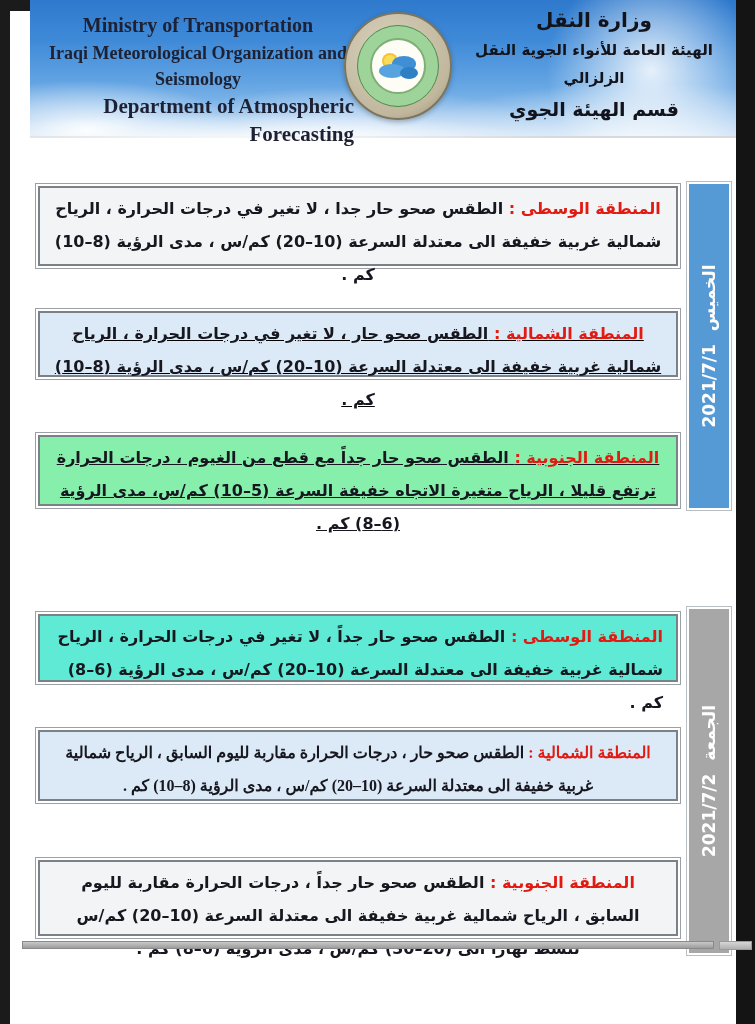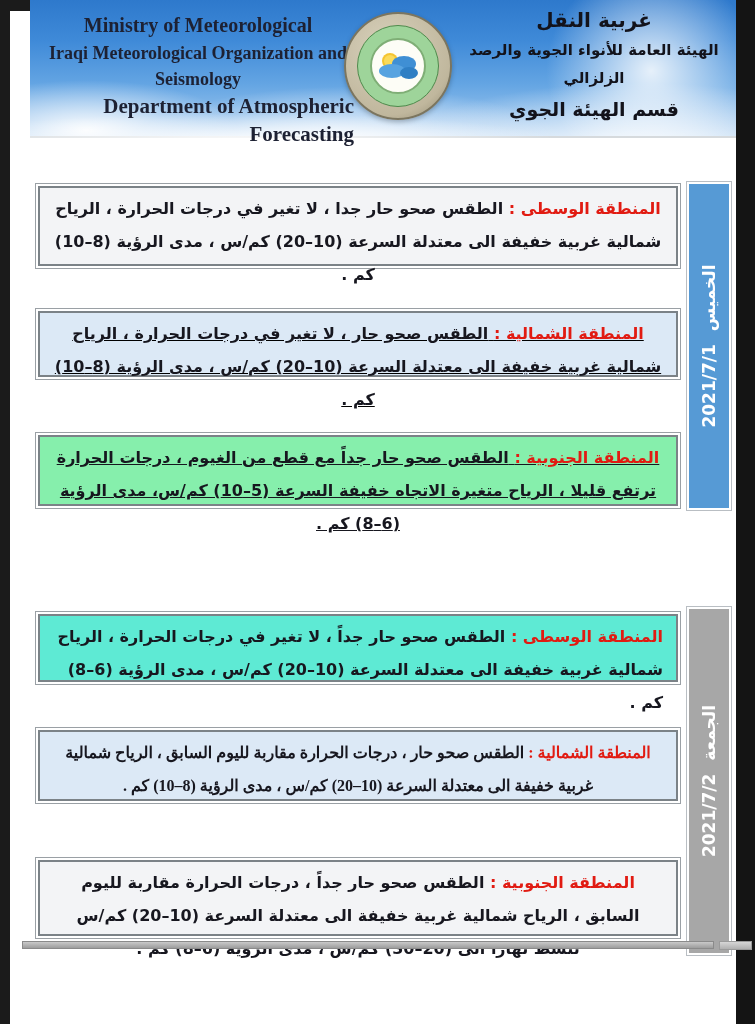--- a/index.html
+++ b/index.html
@@ -108,42 +108,42 @@
 <body>
 
 <div class="edge-left"></div>
 <div class="edge-right"></div>
 <div class="corner-tl"></div>
 
 <div class="header">
   <div class="cloud-band"></div>
 
   <div class="header-en">
-    <div class="en1">Ministry of Meteorological</div>
+    <div class="en1">Ministry of Transportation</div>
     <div class="en2">Iraqi Meteorological Organization and Seismology</div>
     <div class="en3">Department of Atmospheric Forecasting</div>
   </div>
 
   <div class="logo">
     <div class="logo-green">
       <div class="logo-inner">
         <svg width="44" height="30" viewBox="0 0 44 30">
           <circle cx="14" cy="10" r="8" fill="#f5c530"></circle>
           <circle cx="14" cy="10" r="6" fill="#fbdb5a"></circle>
           <ellipse cx="28" cy="13" rx="12" ry="8" fill="#3f8fd4"></ellipse>
           <ellipse cx="16" cy="20" rx="13" ry="7" fill="#57a3e0"></ellipse>
           <ellipse cx="33" cy="22" rx="9" ry="6" fill="#2f7fc4"></ellipse>
         </svg>
       </div>
     </div>
   </div>
 
   <div class="header-ar">
-    <div class="ar1">غربية النقل</div>
-    <div class="ar2">الهيئة العامة للأنواء الجوية والرصد الزلزالي</div>
+    <div class="ar1">وزارة النقل</div>
+    <div class="ar2">الهيئة العامة للأنواء الجوية النقل الزلزالي</div>
     <div class="ar3">قسم الهيئة الجوي</div>
   </div>
 </div>
 
 <div class="day-bar thursday">
   <span class="vtext">الخميس 2021/7/1</span>
 </div>
 
 <div class="fbox b1">
   <div class="fbox-inner">

